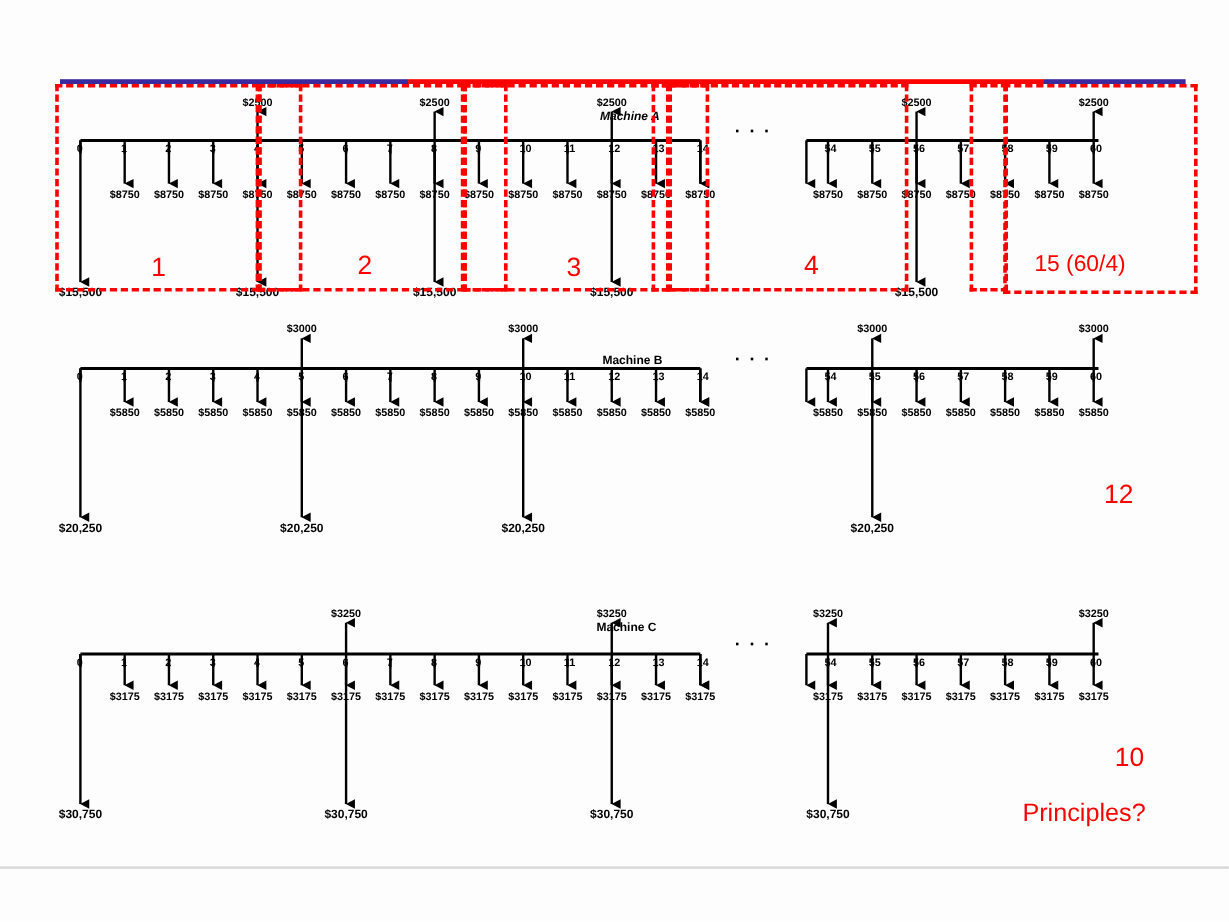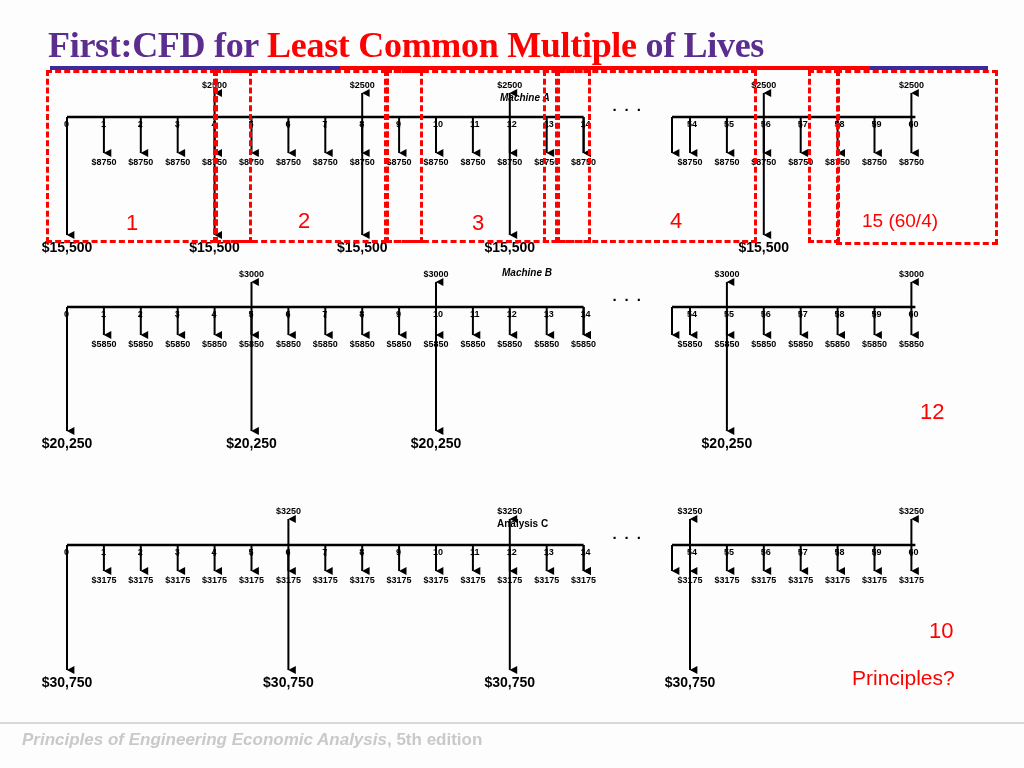--- a/index.html
+++ b/index.html
@@ -28,21 +28,21 @@
   .rule-b{background:#FF0000;}
   .rule-c{background:#3B2A9E;}
 
   
   svg.layer{position:absolute;left:0;top:0;width:1024px;height:768px;overflow:visible;}
 
   
   .lbl{position:absolute;font-family:"Liberation Sans", sans-serif;color:#000;white-space:nowrap;}
   .cash{font-size:9px;font-weight:bold;}
   .yr{font-size:9px;font-weight:bold;}
-  .big{font-size:14px;font-weight:bold;}
+  .big{font-size:10px;font-weight:bold;}
   .machine{font-size:10px;font-weight:bold;}
   .dots{font-size:15px;font-weight:bold;letter-spacing:1.5px;color:#000;}
 
   .redlbl{position:absolute;color:#FF0000;font-family:"Liberation Sans", sans-serif;white-space:nowrap;}
   .rnum{font-size:22px;}
   .rnum-s{font-size:19px;}
   .rask{font-size:21px;}
 
   
   .dbox{position:absolute;border:3px dashed #FF0000;box-sizing:border-box;}
@@ -54,23 +54,20 @@
     font-family:"Liberation Sans", sans-serif;
     font-size:17px;font-weight:bold;color:#c9c9c9;white-space:nowrap;
   }
   .footer i{font-style:italic;}
 </style>
 </head>
 <body>
 
 <div id="slide">
 
-  <div class="title">
-    <span class="t-purple">First:CFD for </span><span class="t-red">Least Common Multiple</span><span class="t-purple"> of Lives</span>
-  </div>
   <div class="title-rule rule-a" style="left:50px;width:290px;"></div>
   <div class="title-rule rule-b" style="left:340px;width:530px;"></div>
   <div class="title-rule rule-c" style="left:870px;width:118px;"></div>
 
   <svg class="layer" id="art">
     <defs>
       <marker id="arrowDown" markerWidth="9" markerHeight="9" refX="4.5" refY="8.4" orient="auto" markerUnits="userSpaceOnUse">
         <path d="M0.6,1 L4.5,8.6 L8.4,1 Z" fill="#000"></path>
       </marker>
       <marker id="arrowUp" markerWidth="9" markerHeight="9" refX="4.5" refY="0.6" orient="auto" markerUnits="userSpaceOnUse">
@@ -349,21 +346,21 @@
       <div class="lbl yr" style="left: 908.4px; top: 309px;">60</div>
       <div class="lbl cash" style="left: 911.4px; top: 339px; transform: translateX(-50%);">$5850</div>
       <div class="lbl cash" style="left: 251.5px; top: 269px; transform: translateX(-50%);">$3000</div>
       <div class="lbl cash" style="left: 436px; top: 269px; transform: translateX(-50%);">$3000</div>
       <div class="lbl cash" style="left: 726.9px; top: 269px; transform: translateX(-50%);">$3000</div>
       <div class="lbl cash" style="left: 911.4px; top: 269px; transform: translateX(-50%);">$3000</div>
       <div class="lbl big" style="left: 67px; top: 435px; transform: translateX(-50%);">$20,250</div>
       <div class="lbl big" style="left: 251.5px; top: 435px; transform: translateX(-50%);">$20,250</div>
       <div class="lbl big" style="left: 436px; top: 435px; transform: translateX(-50%);">$20,250</div>
       <div class="lbl big" style="left: 726.9px; top: 435px; transform: translateX(-50%);">$20,250</div>
-      <div class="lbl machine" style="left: 502px; top: 267px; font-style: italic;">Machine B</div>
+      <div class="lbl machine" style="left: 502px; top: 295px;">Machine B</div>
       <div class="lbl dots" style="left: 627.8px; top: 529px; transform: translateX(-50%);">· · ·</div>
       <div class="lbl yr" style="left: 64px; top: 547px;">0</div>
       <div class="lbl yr" style="left: 100.9px; top: 547px;">1</div>
       <div class="lbl cash" style="left: 103.9px; top: 575px; transform: translateX(-50%);">$3175</div>
       <div class="lbl yr" style="left: 137.8px; top: 547px;">2</div>
       <div class="lbl cash" style="left: 140.8px; top: 575px; transform: translateX(-50%);">$3175</div>
       <div class="lbl yr" style="left: 174.7px; top: 547px;">3</div>
       <div class="lbl cash" style="left: 177.7px; top: 575px; transform: translateX(-50%);">$3175</div>
       <div class="lbl yr" style="left: 211.6px; top: 547px;">4</div>
       <div class="lbl cash" style="left: 214.6px; top: 575px; transform: translateX(-50%);">$3175</div>
@@ -402,21 +399,21 @@
       <div class="lbl yr" style="left: 908.4px; top: 547px;">60</div>
       <div class="lbl cash" style="left: 911.4px; top: 575px; transform: translateX(-50%);">$3175</div>
       <div class="lbl cash" style="left: 288.4px; top: 506px; transform: translateX(-50%);">$3250</div>
       <div class="lbl cash" style="left: 509.8px; top: 506px; transform: translateX(-50%);">$3250</div>
       <div class="lbl cash" style="left: 690px; top: 506px; transform: translateX(-50%);">$3250</div>
       <div class="lbl cash" style="left: 911.4px; top: 506px; transform: translateX(-50%);">$3250</div>
       <div class="lbl big" style="left: 67px; top: 674px; transform: translateX(-50%);">$30,750</div>
       <div class="lbl big" style="left: 288.4px; top: 674px; transform: translateX(-50%);">$30,750</div>
       <div class="lbl big" style="left: 509.8px; top: 674px; transform: translateX(-50%);">$30,750</div>
       <div class="lbl big" style="left: 690px; top: 674px; transform: translateX(-50%);">$30,750</div>
-      <div class="lbl machine" style="left: 497px; top: 518px;">Analysis C</div>
+      <div class="lbl machine" style="left: 497px; top: 518px;">Machine C</div>
     </div>
 
   <div id="boxes">
       <div class="dbox" style="left: 46px; top: 70px; width: 170px; height: 173px;"></div>
       <div class="dbox" style="left: 215px; top: 70px; width: 172px; height: 173px;"></div>
       <div class="dbox" style="left: 386px; top: 70px; width: 172px; height: 173px;"></div>
       <div class="dbox" style="left: 557px; top: 70px; width: 200px; height: 173px;"></div>
       <div class="dbox" style="left: 836px; top: 70px; width: 162px; height: 175px;"></div>
       <div class="dbox" style="left: 215px; top: 70px; width: 37px; height: 173px;"></div>
       <div class="dbox" style="left: 386px; top: 70px; width: 37px; height: 173px;"></div>
@@ -429,17 +426,14 @@
       <div class="redlbl rnum" style="left: 298px; top: 208px;">2</div>
       <div class="redlbl rnum" style="left: 472px; top: 210px;">3</div>
       <div class="redlbl rnum" style="left: 670px; top: 208px;">4</div>
       <div class="redlbl rnum-s" style="left: 862px; top: 210px;">15 (60/4)</div>
       <div class="redlbl rnum" style="left: 920px; top: 399px;">12</div>
       <div class="redlbl rnum" style="left: 929px; top: 618px;">10</div>
       <div class="redlbl rask" style="left: 852px; top: 666px;">Principles?</div>
     </div>
 
   <div class="footer-rule"></div>
-  <div class="footer">
-    <i>Principles of Engineering Economic Analysis</i><span>, 5th edition</span>
-  </div>
 
 </div>
 
 </body></html>

